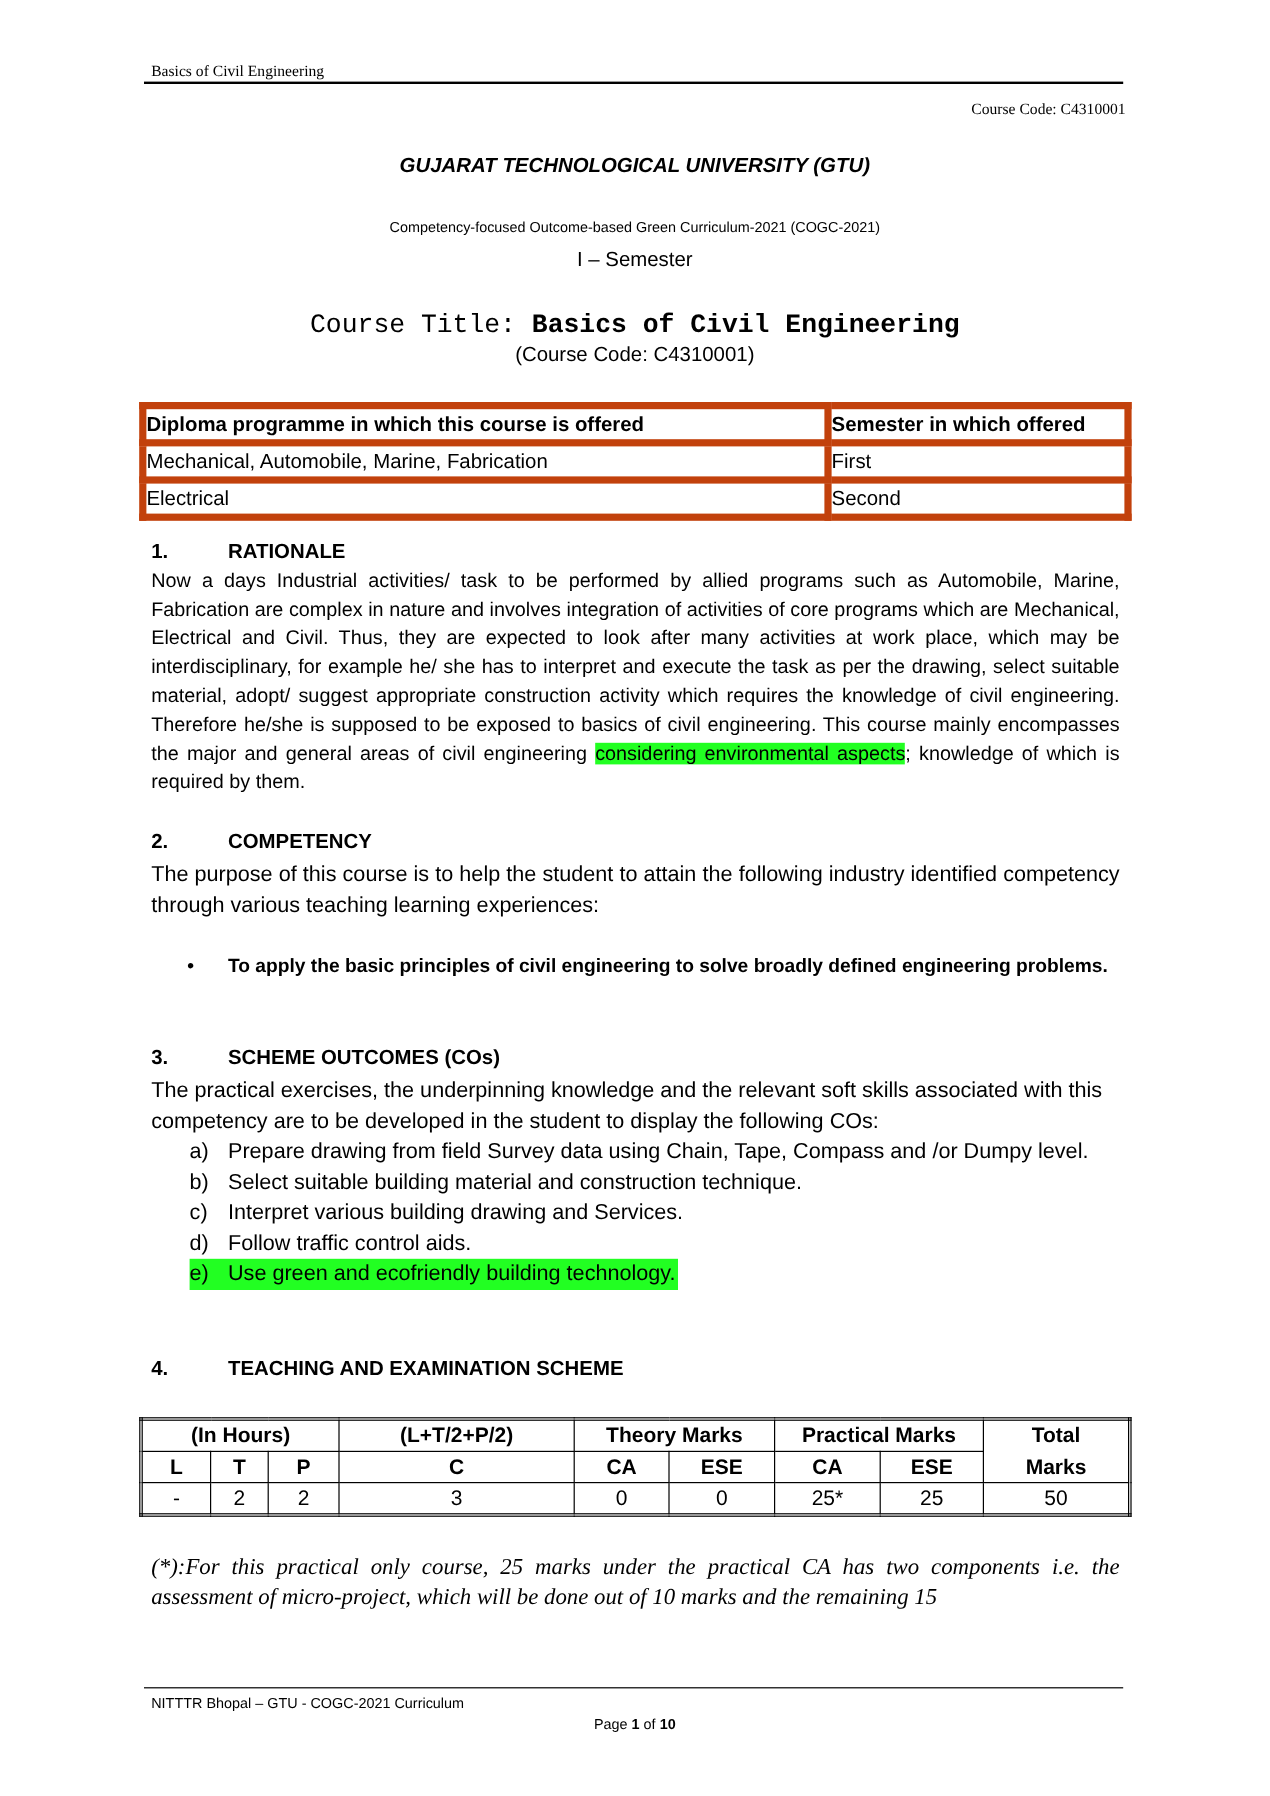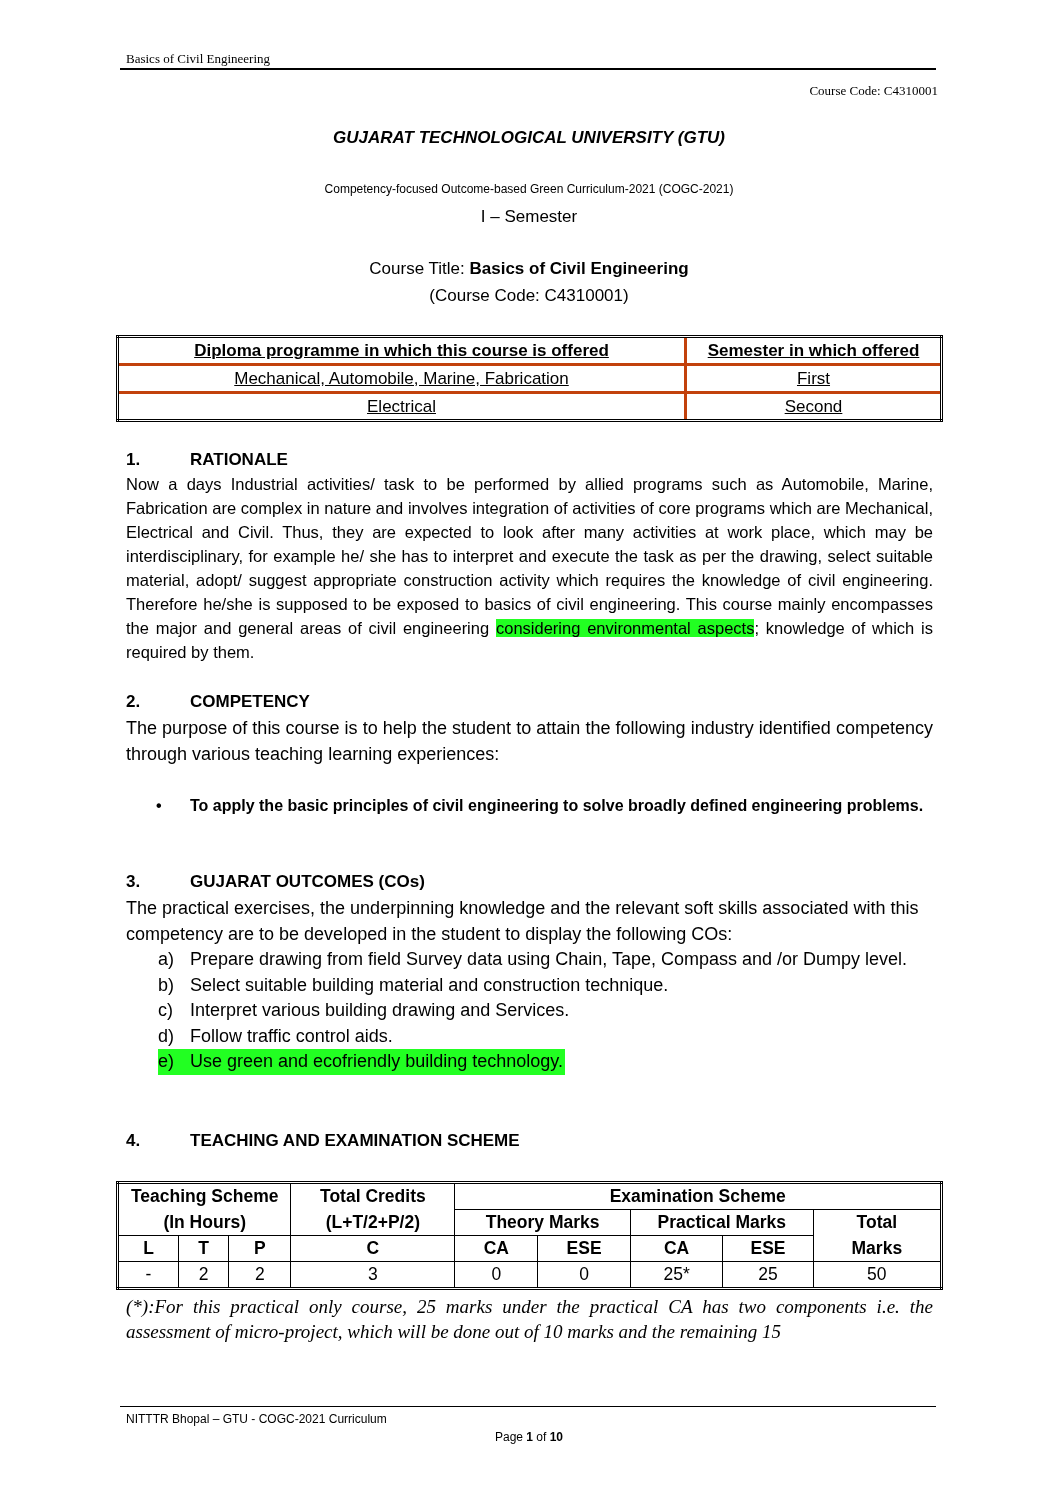--- a/index.html
+++ b/index.html
@@ -6,25 +6,25 @@
   body { width: 1058px; height: 1497px; position: relative; overflow: hidden; color: #000; font-family: "Liberation Sans", sans-serif; }
   .abs { position: absolute; }
   .serif { font-family: "Liberation Serif", serif; }
   .hdr-left { left: 126px; top: 51px; font-size: 13px; }
   .hdr-right { right: 120px; top: 51px; font-size: 13px; margin-top: 32px; }
   .hdr-rule { left: 120px; top: 68px; width: 816px; height: 2px; background: #000; }
   .center { left: 0; width: 1058px; text-align: center; }
   .t-uni { top: 128px; font-size: 17px; font-weight: bold; font-style: italic; }
   .t-cogc { top: 182px; font-size: 12px; font-weight: normal; }
   .t-sem { top: 207px; font-size: 17px; }
-  .t-course { top: 259px; font-size: 17px; }
+  .t-course { top: 259px; font-size: 22px; font-family: Liberation Mono, monospace; }
   .t-code { top: 286px; font-size: 17px; }
   table { border-collapse: collapse; }
   .prog-table { position: absolute; left: 116px; top: 335px; width: 827px; border: 3px double #000; font-size: 17px; }
-  .prog-table td, .prog-table th { border: 3px solid #c2410c; text-align: center; height: 25px; padding: 0; text-decoration: underline; }
+  .prog-table td, .prog-table th { border: 6px solid #c2410c; text-align: left; height: 25px; padding: 0; }
   .prog-table th { font-weight: bold; }
   .sec-head { left: 126px; font-size: 17px; font-weight: bold; }
   .sec-head .num { display: inline-block; width: 64px; }
   .para { left: 126px; width: 807px; font-size: 16.5px; line-height: 24px; text-align: justify; }
   .para2 { left: 126px; width: 807px; font-size: 18px; line-height: 26px; }
   .hl { background: #22ff22; }
   .bullet-row { left: 156px; width: 777px; font-size: 16px; font-weight: bold; line-height: 25px; text-align: justify; }
   .bullet-row .dot { position: absolute; left: 0; top: 0; }
   .bullet-row .txt { display: block; margin-left: 34px; }
   .co-list { left: 158px; width: 780px; font-size: 18px; line-height: 25.5px; }
@@ -72,39 +72,34 @@
 <div class="abs sec-head" style="top:450px"><span class="num">1.</span><span>RATIONALE</span></div>
 <div class="abs para" style="top:472px"><span>Now a days Industrial activities/ task to be performed by allied programs such as Automobile, Marine, Fabrication are complex in nature and involves integration of activities of core programs which are Mechanical, Electrical and Civil. Thus, they are expected to look after many activities at work place, which may be interdisciplinary, for example he/ she has to interpret and execute the task as per the drawing, select suitable material, adopt/ suggest appropriate construction activity which requires the knowledge of civil engineering. Therefore he/she is supposed to be exposed to basics of civil engineering. This course mainly encompasses the major and general areas of civil engineering </span><span class="hl">considering environmental aspects</span><span>; knowledge of which is required by them.</span></div>
 
 <div class="abs sec-head" style="top:692px"><span class="num">2.</span><span>COMPETENCY</span></div>
 <div class="abs para2" style="top:715px; text-align:justify;">The purpose of this course is to help the student to attain the following industry identified competency through various teaching learning experiences:</div>
 <div class="abs bullet-row" style="top:793px">
   <span class="dot">•</span>
   <span class="txt">To apply the basic principles of civil engineering to solve broadly defined engineering problems.</span>
 </div>
 
-<div class="abs sec-head" style="top:872px"><span class="num">3.</span><span>GUJARAT OUTCOMES (COs)</span></div>
+<div class="abs sec-head" style="top:872px"><span class="num">3.</span><span>SCHEME OUTCOMES (COs)</span></div>
 <div class="abs para2" style="top:895px">The practical exercises, the underpinning knowledge and the relevant soft skills associated with this competency are to be developed in the student to display the following COs:</div>
 <div class="abs co-list" style="top:947px">
   <div class="co-item"><span class="lbl">a)</span><span>Prepare drawing from field Survey data using Chain, Tape, Compass and /or Dumpy level.</span></div>
   <div class="co-item"><span class="lbl">b)</span><span>Select suitable building material and construction technique.</span></div>
   <div class="co-item"><span class="lbl">c)</span><span>Interpret various building drawing and Services.</span></div>
   <div class="co-item"><span class="lbl">d)</span><span>Follow traffic control aids.</span></div>
   <div class="co-item hl-item"><span class="lbl">e)</span><span>Use green and ecofriendly building technology.</span></div>
 </div>
 
 <div class="abs sec-head" style="top:1131px"><span class="num">4.</span><span>TEACHING AND EXAMINATION SCHEME</span></div>
 
 <table class="scheme-table">
   <tbody>
-      <tr>
-    <td colspan="3" class="b" style="border-bottom:none">Teaching Scheme</td>
-    <td class="b" style="border-bottom:none; width:155px">Total Credits</td>
-    <td colspan="5" class="b">Examination Scheme</td>
-  </tr>
   <tr>
     <td colspan="3" class="b" style="border-top:none">(In Hours)</td>
     <td class="b" style="border-top:none">(L+T/2+P/2)</td>
     <td colspan="2" class="b">Theory Marks</td>
     <td colspan="2" class="b">Practical Marks</td>
     <td class="b" style="border-bottom:none; width:120px">Total</td>
   </tr>
   <tr>
     <td class="b" style="width:56px">L</td>
     <td class="b" style="width:47px">T</td>

